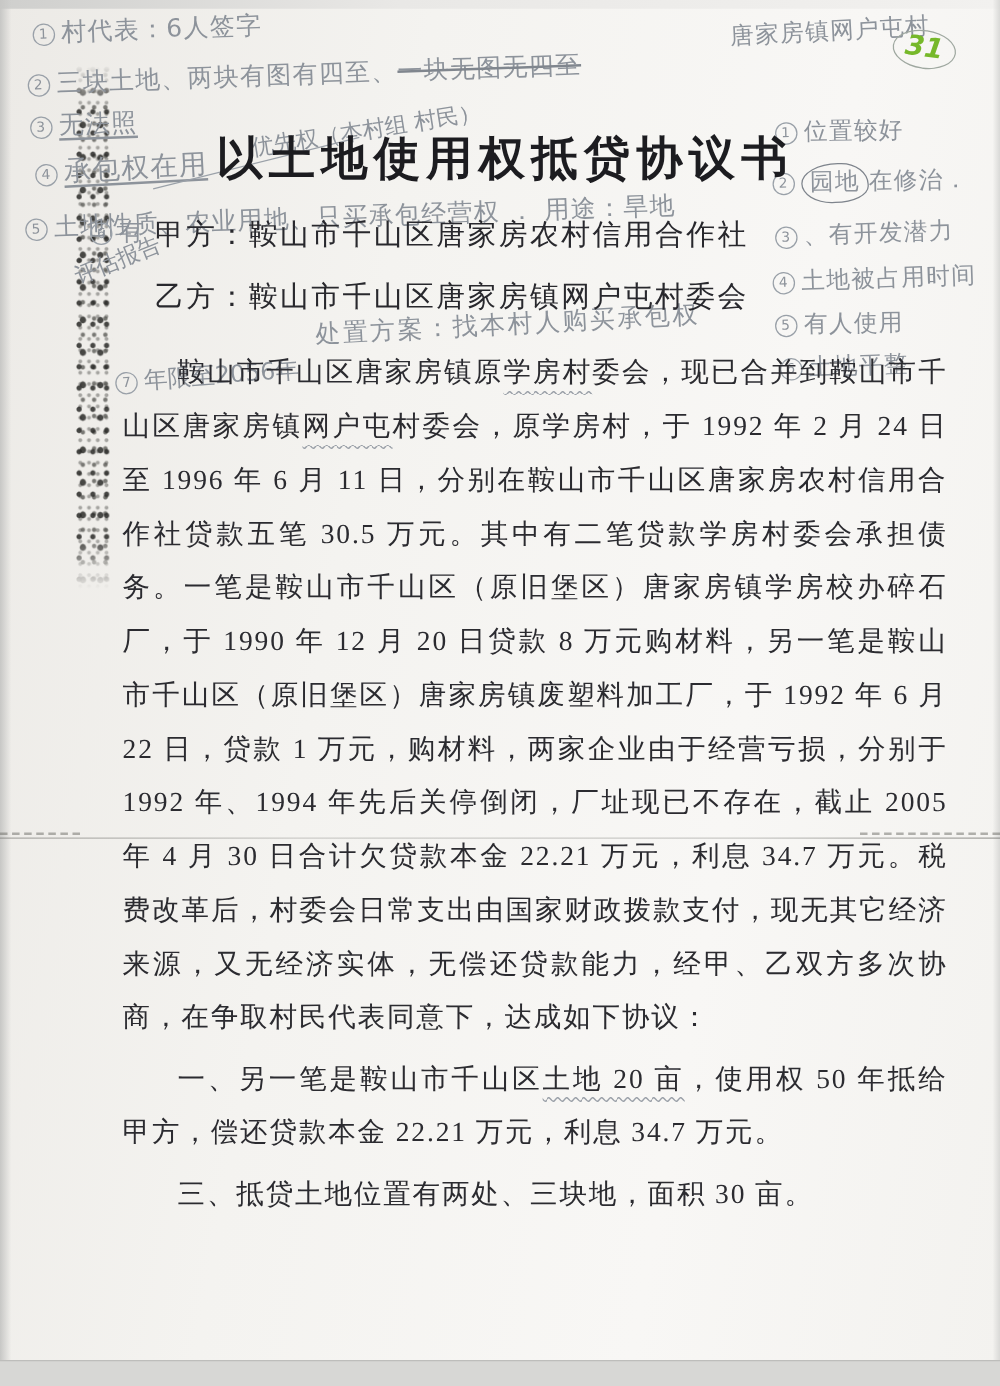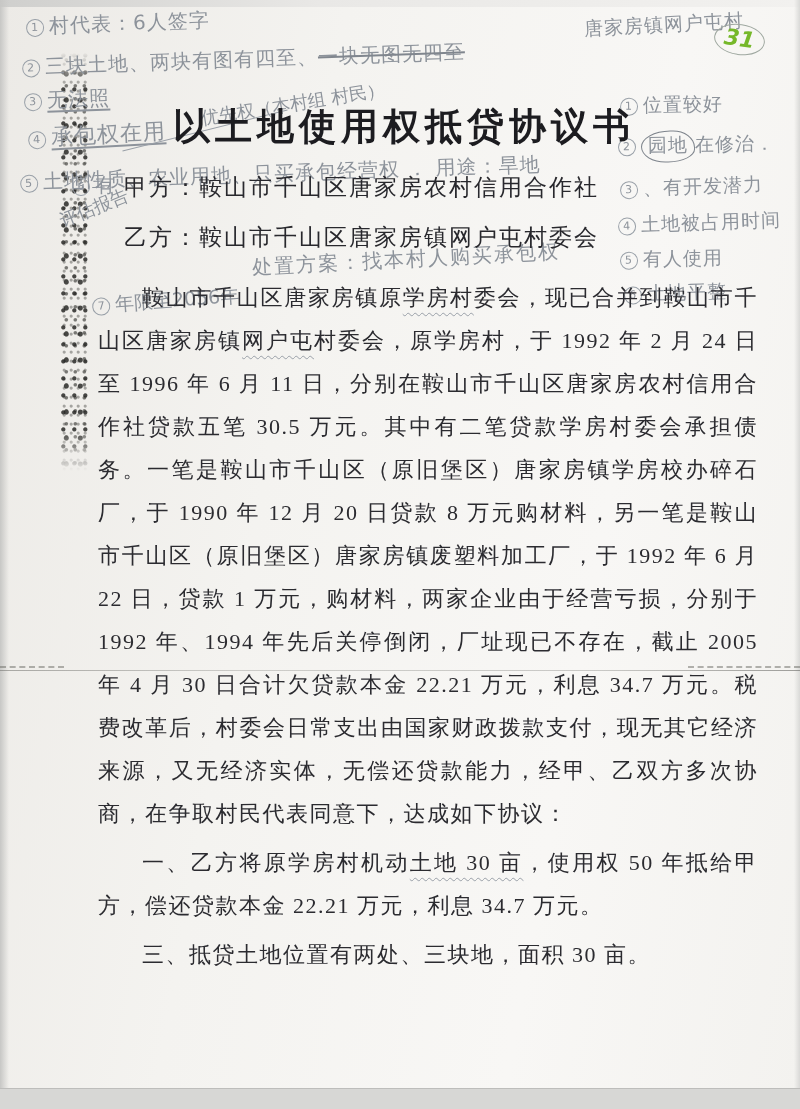--- a/index.html
+++ b/index.html
@@ -130,18 +130,18 @@
   </div>
   <div class="party party-a">
     <span>甲方：</span><span>鞍山市千山区唐家房农村信用合作社</span>
   </div>
 
   <div class="body-text">
     <p class="para">
       <span>鞍山市千山区唐家房镇原</span><span class="wavy">学房村</span><span>委会，现已合并到鞍山市千山区唐家房镇</span><span class="wavy">网户屯</span><span>村委会，原学房村，于 1992 年 2 月 24 日至 1996 年 6 月 11 日，分别在鞍山市千山区唐家房农村信用合作社贷款五笔 30.5 万元。其中有二笔贷款学房村委会承担债务。一笔是鞍山市千山区（原旧堡区）唐家房镇学房校办碎石厂，于 1990 年 12 月 20 日贷款 8 万元购材料，另一笔是鞍山市千山区（原旧堡区）唐家房镇废塑料加工厂，于 1992 年 6 月 22 日，贷款 1 万元，购材料，两家企业由于经营亏损，分别于 1992 年、1994 年先后关停倒闭，厂址现已不存在，截止 2005 年 4 月 30 日合计欠贷款本金 22.21 万元，利息 34.7 万元。税费改革后，村委会日常支出由国家财政拨款支付，现无其它经济来源，又无经济实体，无偿还贷款能力，经甲、乙双方多次协商，在争取村民代表同意下，达成如下协议：</span>
     </p>
     <p class="para">
-      <span>一、乙方将原学房村机动</span><span class="wavy">土地 30 亩</span><span>，使用权 50 年抵给甲方，偿还贷款本金 22.21 万元，利息 34.7 万元。</span>
+      <span>一、另一笔是鞍山市千山区</span><span class="wavy">土地 20 亩</span><span>，使用权 50 年抵给甲方，偿还贷款本金 22.21 万元，利息 34.7 万元。</span>
     </p>
     <p class="para">三、抵贷土地位置有两处、三块地，面积 30 亩。</p>
   </div>
 
 </div>
 
 </body></html>

